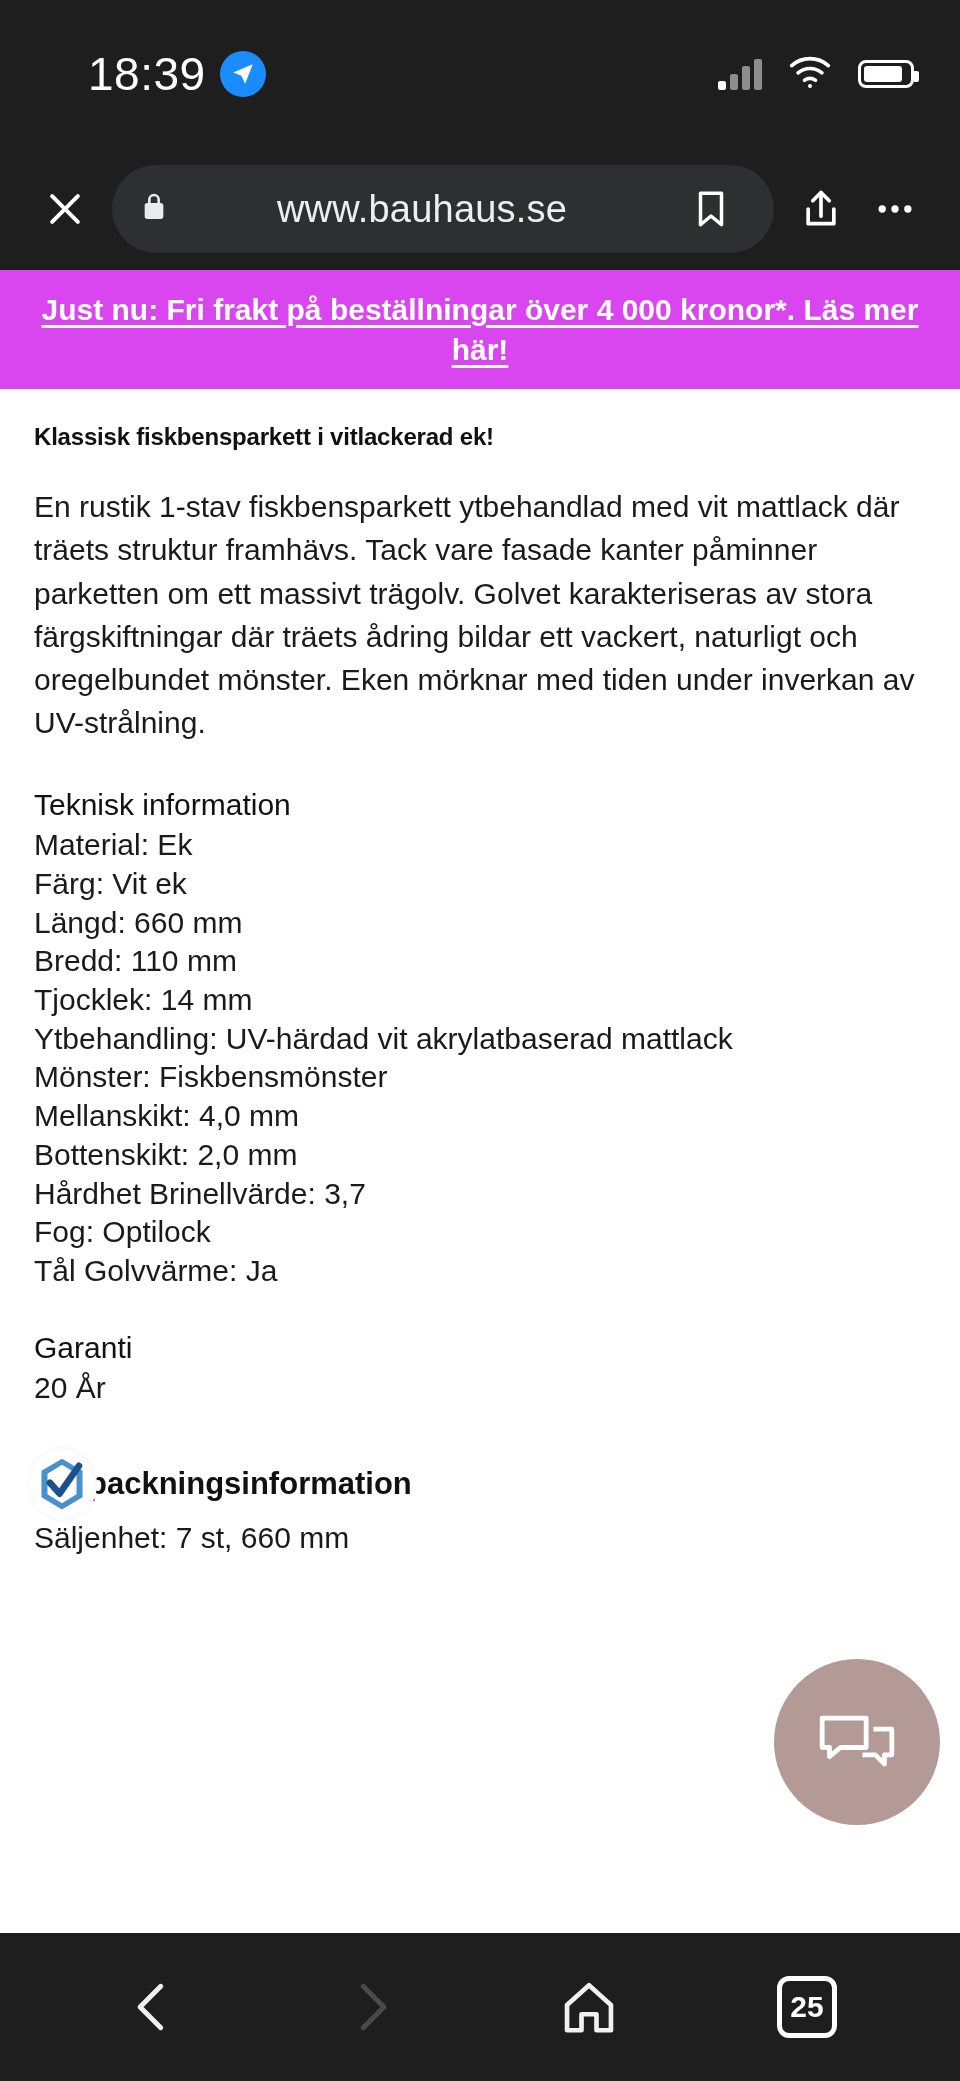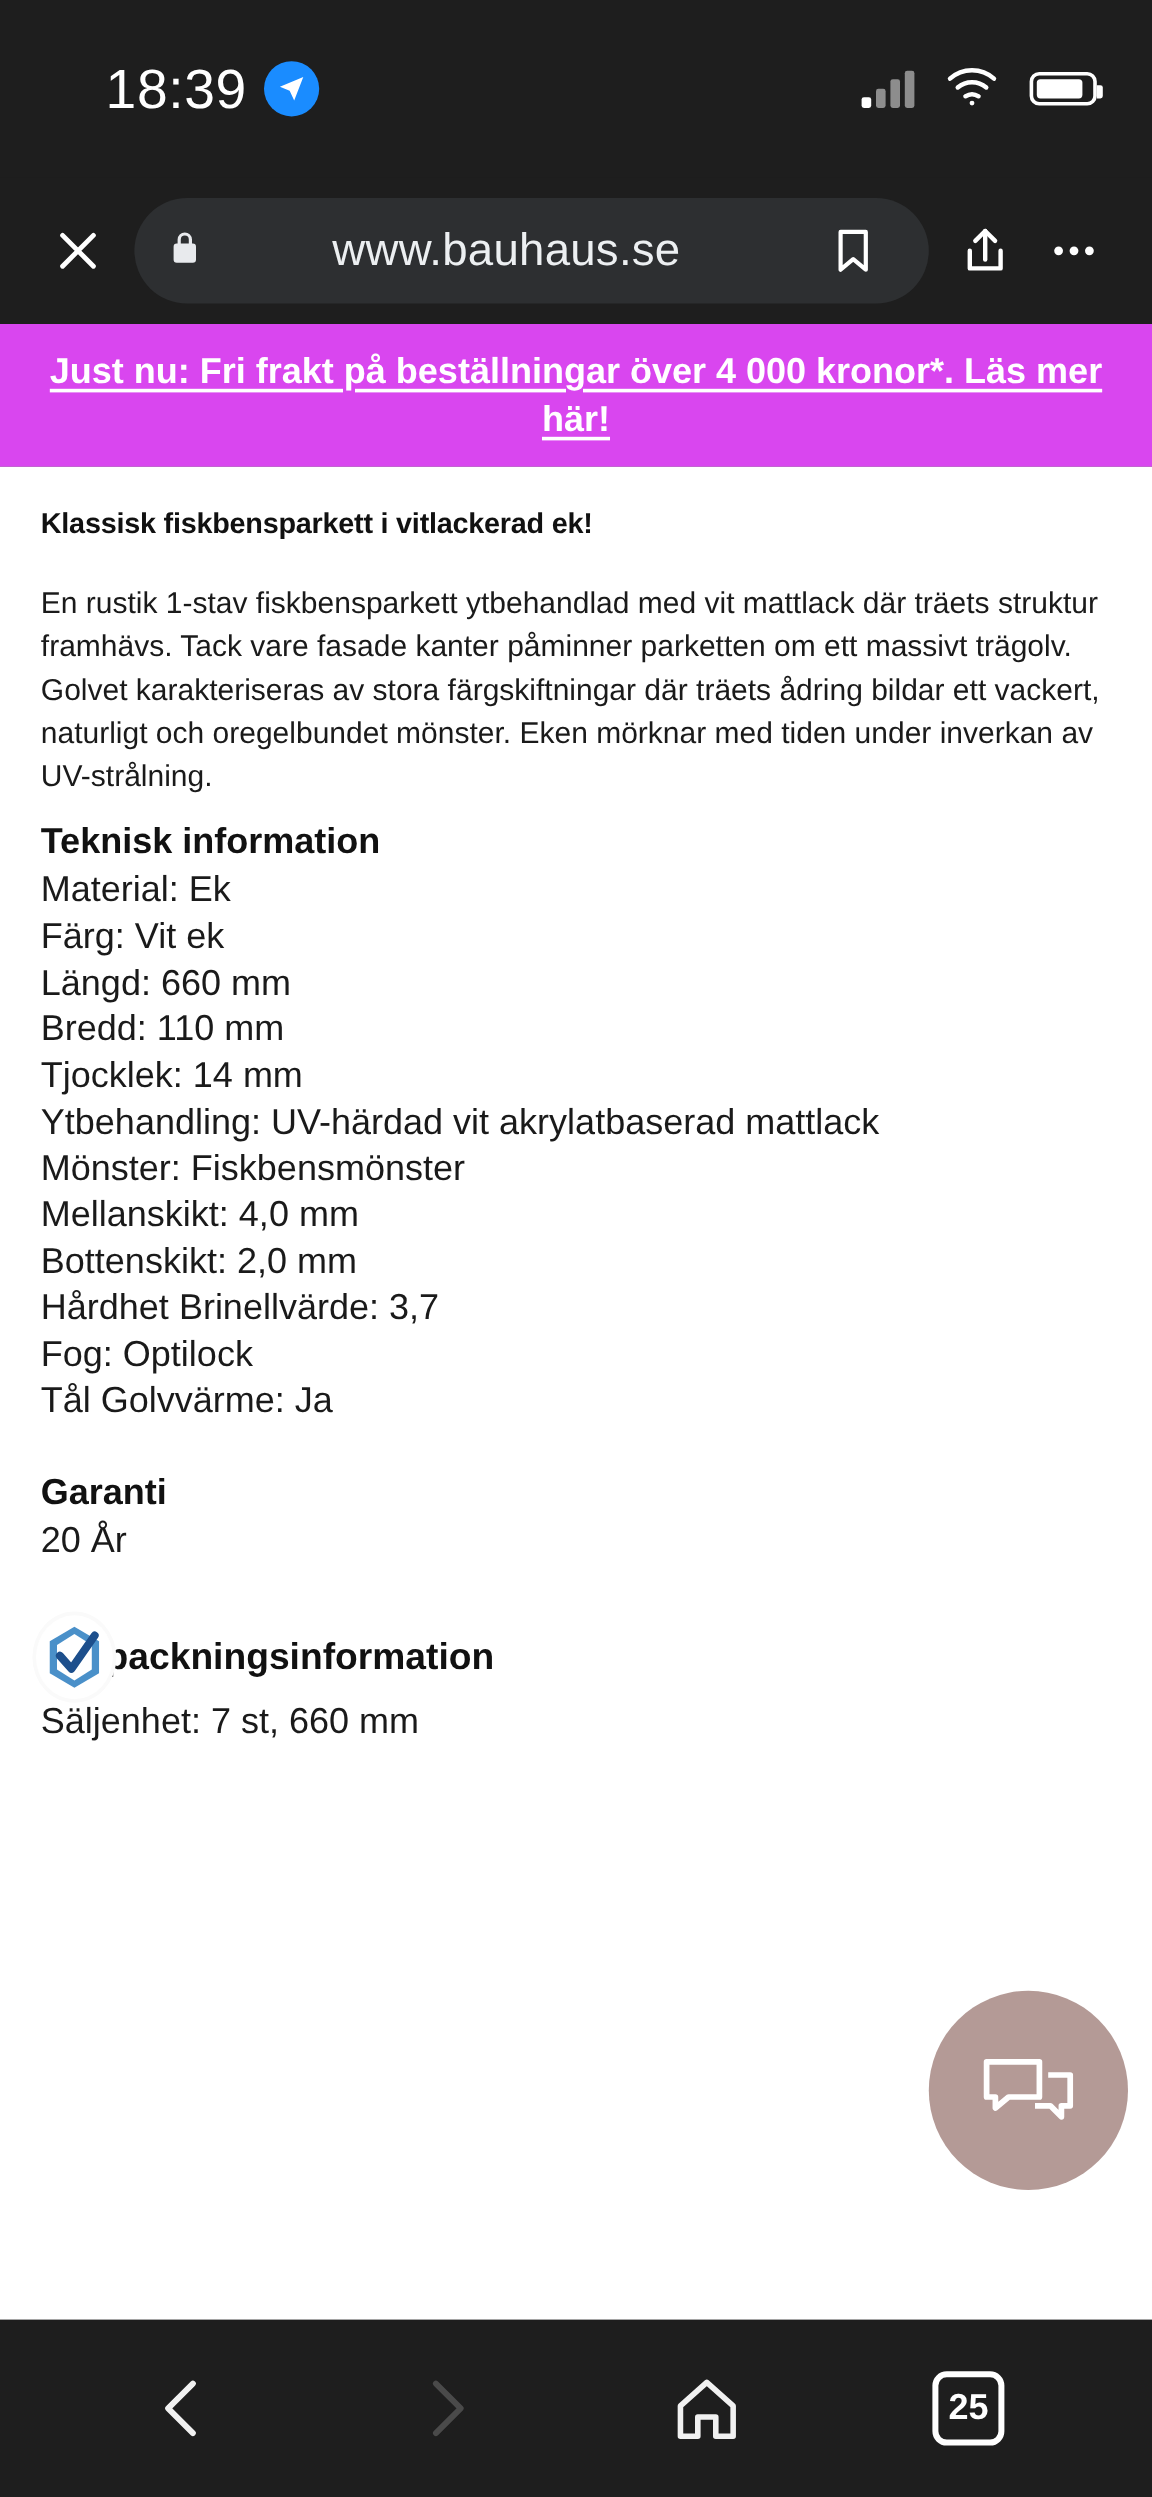--- a/index.html
+++ b/index.html
@@ -86,25 +86,25 @@
     flex:1 1 auto; background:#ffffff;
     padding:34px 34px 0 34px;
     position:relative; overflow:hidden;
     color:#111111;
   }
   .h2 {
     font-size:24px; font-weight:bold; color:#111;
     letter-spacing:-.2px; margin-bottom:34px;
   }
   .para {
-    font-size:25px; line-height:1.44; color:#1a1a1a;
-    margin-bottom:20px;
+    font-size:30px; line-height:1.44; color:#1a1a1a;
+    margin-bottom:44px;
   }
   .h3 {
-    font-size:30px; font-weight:bold; color:#111; margin-bottom:4px;
+    font-size:30px; font-weight:normal; color:#111; margin-bottom:4px;
   }
   .spec { font-size:30px; line-height:1.29; color:#1a1a1a; }
   .block-gap { height:40px; }
 
   
   .pack-row { display:flex; align-items:center; gap:0; margin-top:2px; position:relative; }
   .pack-badge {
     width:64px; height:70px; flex:0 0 64px;
     background:#ffffff; border-radius:50%;
     display:flex; align-items:center; justify-content:center;

